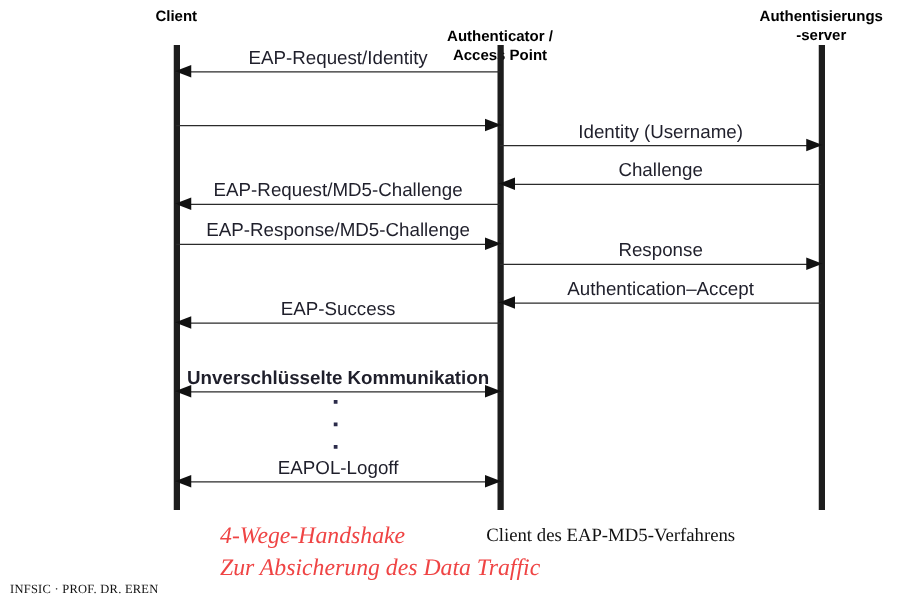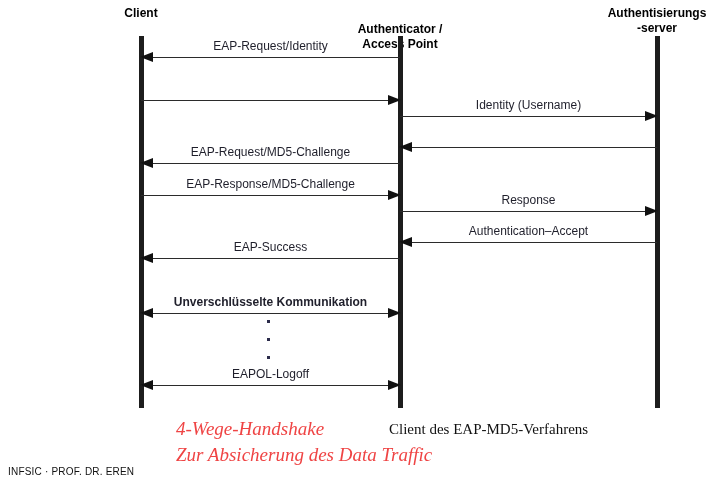--- a/index.html
+++ b/index.html
@@ -50,21 +50,21 @@
     position: absolute;
     height: 26px;
   }
   .msg .msg-label {
     position: absolute;
     left: 0;
     right: 0;
     bottom: 9px;
     text-align: center;
     font-family: "Liberation Sans", sans-serif;
-    font-size: 12px;
+    font-size: 15px;
     line-height: 13px;
     color: #1f1f2b;
     white-space: nowrap;
   }
   .msg .msg-line {
     position: absolute;
     left: 0;
     right: 0;
     bottom: 4px;
     height: 1px;
@@ -122,21 +122,21 @@
     font-family: "Liberation Serif", serif;
     font-size: 15px;
     line-height: 20px;
     color: #111111;
     white-space: nowrap;
   }
   #footer-credit {
     position: absolute;
     left: 8px;
     top: 466px;
-    font-family: Liberation Sans, sans-serif;
+    font-family: Liberation Serif, serif;
     font-size: 10px;
     letter-spacing: 0.2px;
     color: #111111;
     white-space: nowrap;
   }
 </style>
 </head>
 <body>
 
 <div id="diagram-root">
@@ -160,20 +160,21 @@
       <div class="msg" style="left: 141px; width: 259px; top: 79px;">
         <div class="msg-line"></div>
         <div class="arrow-head right"></div>
       </div>
       <div class="msg" style="left: 400px; width: 257px; top: 95px;">
         <div class="msg-label">Identity (Username)</div>
         <div class="msg-line"></div>
         <div class="arrow-head right"></div>
       </div>
       <div class="msg" style="left: 400px; width: 257px; top: 126px;">
+        <div class="msg-label">Challenge</div>
         <div class="msg-line"></div>
         <div class="arrow-head left"></div>
       </div>
       <div class="msg" style="left: 141px; width: 259px; top: 142px;">
         <div class="msg-label">EAP-Request/MD5-Challenge</div>
         <div class="msg-line"></div>
         <div class="arrow-head left"></div>
       </div>
       <div class="msg" style="left: 141px; width: 259px; top: 174px;">
         <div class="msg-label">EAP-Response/MD5-Challenge</div>

